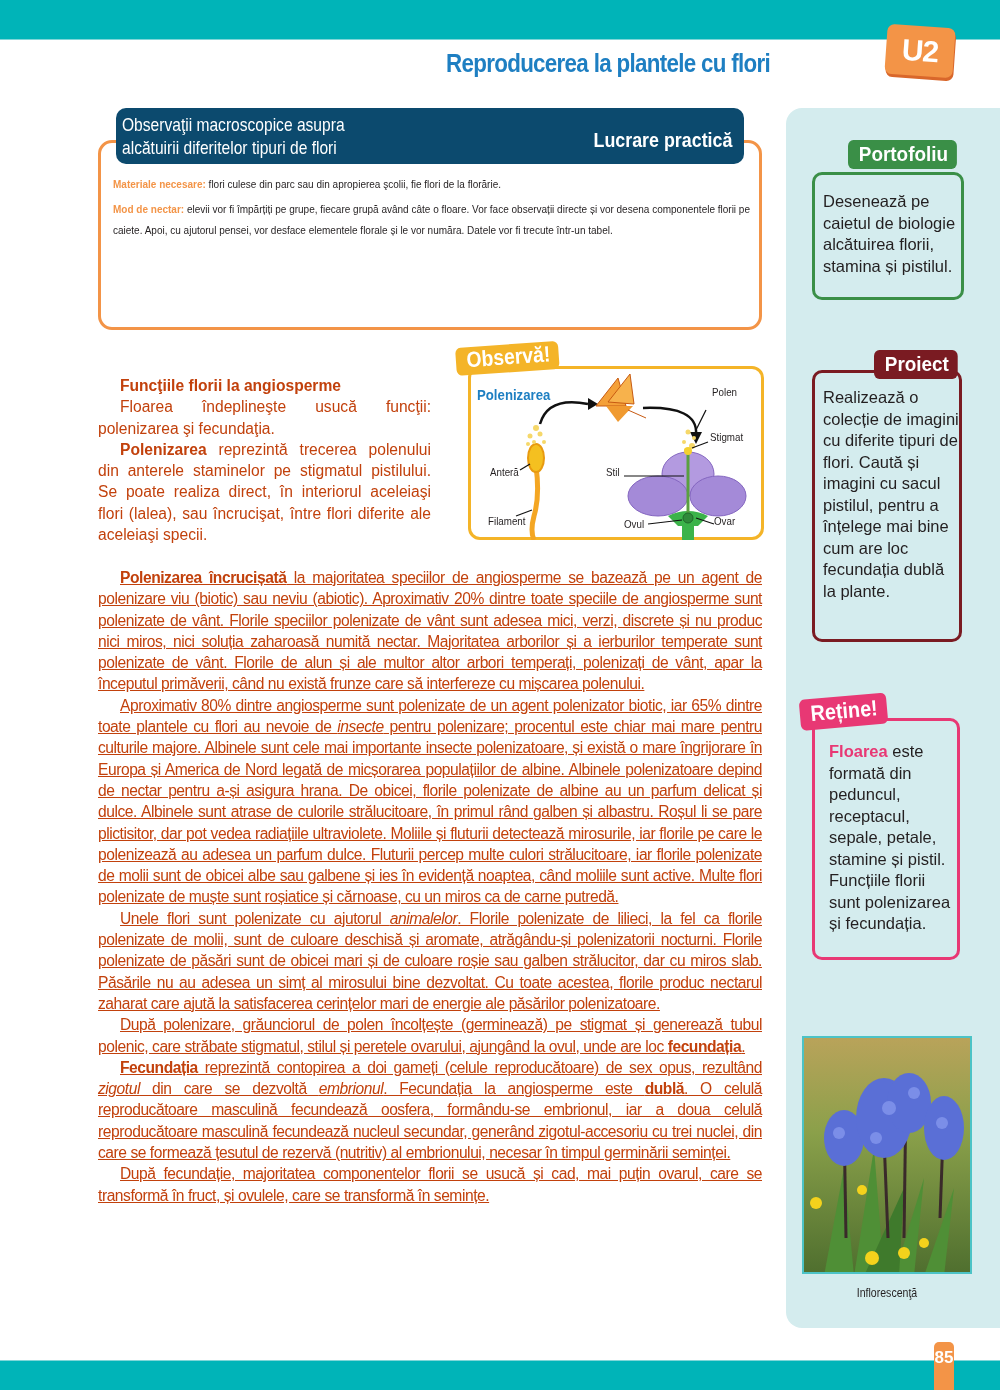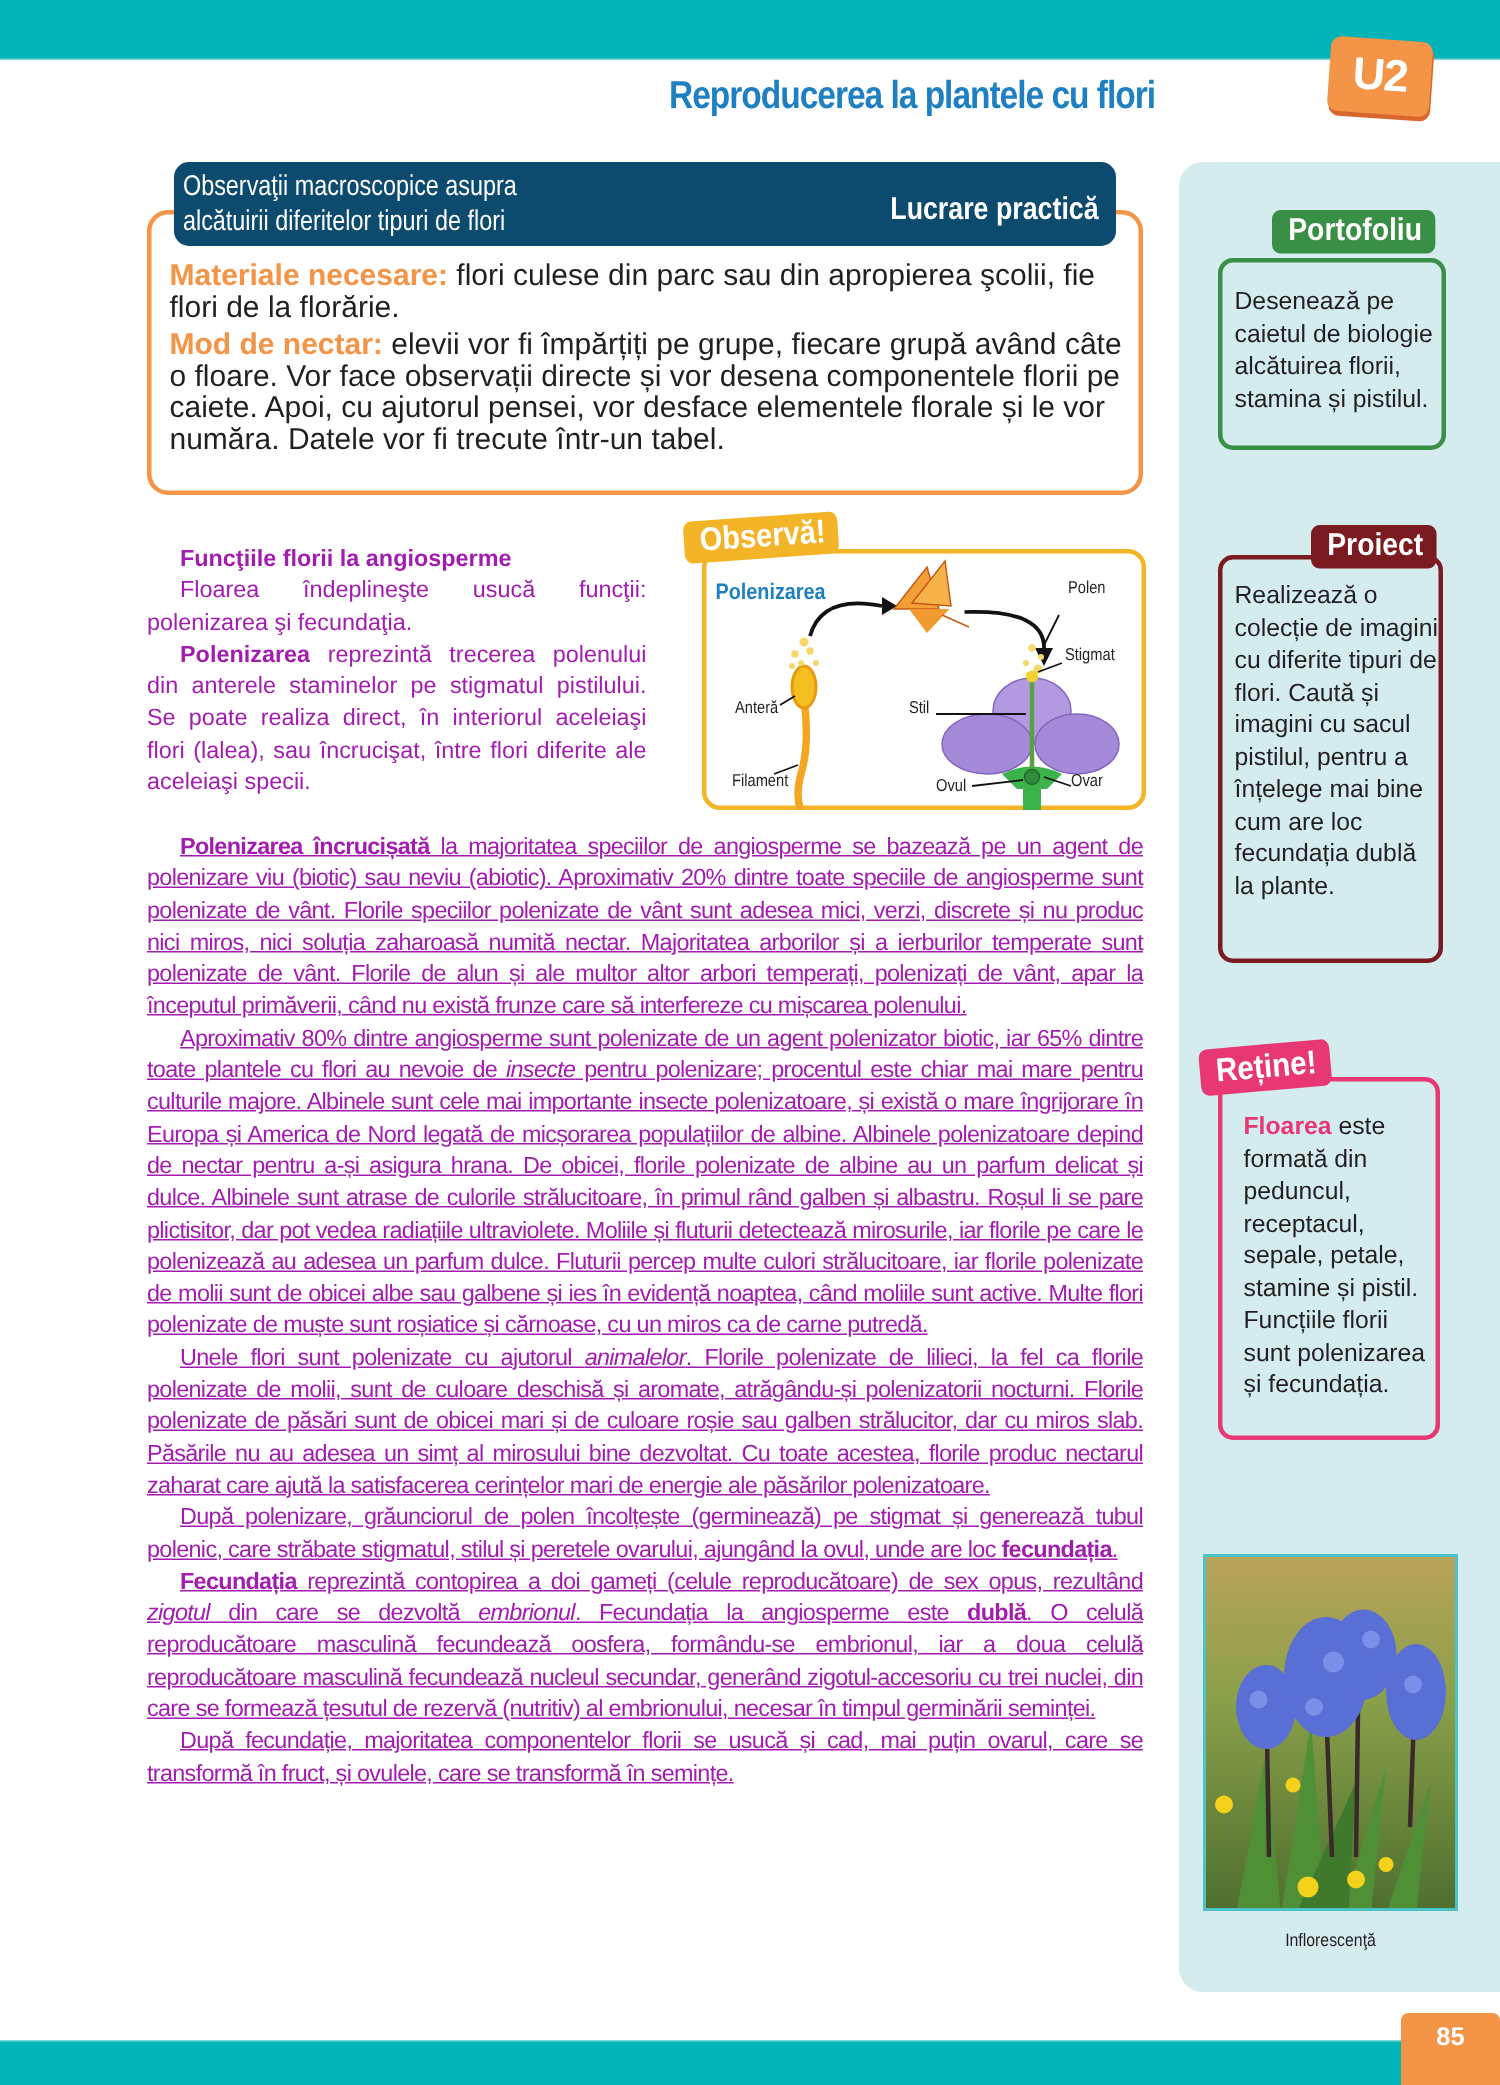--- a/index.html
+++ b/index.html
@@ -6,21 +6,21 @@
   html, body { width: 1000px; height: 1390px; background: #ffffff; overflow: hidden; }
   body { position: relative; font-family: "Liberation Sans", sans-serif; color: #231f20; }
 
   .top-bar { position: absolute; left: 0; top: 0; width: 1000px; height: 40px; background: #00b4b8; border-bottom: 1px solid #7fd6d8; }
   .bottom-bar { position: absolute; left: 0; top: 1360px; width: 1000px; height: 30px; background: #00b4b8; border-top: 1px solid #7fd6d8; }
 
   .page-title { position: absolute; left: 446px; top: 48px; font-family: "Liberation Sans", sans-serif; font-weight: bold; font-size: 26px; color: #1e7fc2; letter-spacing: -0.8px; transform: scaleX(0.86); transform-origin: left top; white-space: nowrap; }
 
   .unit-badge { position: absolute; left: 886px; top: 26px; width: 68px; height: 50px; background: #f39447; border-radius: 7px; transform: rotate(4deg); box-shadow: 1px 3px 0 #d9672b; display: flex; align-items: center; justify-content: center; color: #fff; font-weight: bold; font-size: 30px; letter-spacing: -1px; }
 
-  .page-number { position: absolute; left: 934px; top: 1342px; width: 66px; height: 48px; background: #f39447; border-radius: 5px 5px 0 0; color: #fff; font-weight: bold; font-size: 17px; text-align: center; padding-top: 6px; }
+  .page-number { position: absolute; left: 934px; top: 1342px; width: 20px; height: 48px; background: #f39447; border-radius: 5px 5px 0 0; color: #fff; font-weight: bold; font-size: 17px; text-align: center; padding-top: 6px; }
 
   
   .sidebar { position: absolute; left: 786px; top: 108px; width: 230px; height: 1220px; background: #d4ecee; border-radius: 16px 0 0 16px; }
 
   .side-box { position: absolute; left: 812px; background: transparent; border: 3px solid; border-radius: 10px; font-size: 16.5px; line-height: 21.5px; color: #231f20; padding: 8px 0 6px 8px; }
   .side-tag { position: absolute; color: #fff; font-weight: bold; font-size: 21px; border-radius: 6px; padding: 2px 10px 3px 12px; transform: scaleX(0.9); transform-origin: left center; white-space: nowrap; }
 
   .portofoliu { top: 172px; width: 152px; height: 128px; border-color: #3a8f47; padding-top: 16px; }
   .portofoliu-tag { left: 848px; top: 140px; background: #3a8f47; }
 
@@ -32,26 +32,26 @@
   .retine .hl { color: #e83874; font-weight: bold; }
 
   .photo { position: absolute; left: 802px; top: 1036px; width: 170px; height: 238px; border: 2px solid #4cc3c6; overflow: hidden; background: #6c8a3a; }
   .photo-caption { position: absolute; left: 802px; top: 1286px; width: 170px; text-align: center; font-size: 12px; transform: scaleX(0.88); }
 
   
   .practice-box { position: absolute; left: 98px; top: 140px; width: 664px; height: 190px; border: 3px solid #f39447; border-radius: 14px; }
   .practice-header { position: absolute; left: 116px; top: 108px; width: 628px; height: 56px; background: #0c4a6e; border-radius: 10px; color: #fff; }
   .practice-title { position: absolute; left: 6px; top: 5px; font-size: 19px; line-height: 23px; transform: scaleX(0.82); transform-origin: left top; white-space: nowrap; }
   .practice-tag { position: absolute; right: 12px; top: 20px; font-size: 21px; font-weight: bold; transform: scaleX(0.85); transform-origin: right top; white-space: nowrap; }
-  .practice-text { position: absolute; left: 113px; top: 174px; width: 640px; font-size: 20px; line-height: 21px; }
+  .practice-text { position: absolute; left: 113px; top: 174px; width: 640px; font-size: 10px; line-height: 21px; }
   .practice-text p { margin-bottom: 4px; }
   .practice-text .lbl { color: #f39447; font-weight: bold; }
 
   
-  .body-col { position: absolute; font-size: 15.6px; line-height: 21.3px; text-align: justify; color: #a21caf; }
+  .body-col { position: absolute; font-size: 15.6px; line-height: 21.3px; text-align: justify; color: #c2410c; margin-top: 13px; }
   .narrow { left: 98px; top: 362px; width: 333px; }
   .wide { left: 98px; top: 554px; width: 664px; }
   .body-col p { text-indent: 22px; }
   .body-col p.head { font-weight: bold; }
   .body-col b { font-weight: bold; }
   .body-col i { font-style: italic; }
   .cond { letter-spacing: -0.45px; text-decoration: underline; }
 
   
   .observa-box { position: absolute; left: 468px; top: 366px; width: 296px; height: 174px; border: 3px solid #f4b428; border-radius: 12px; background: #fff; }

